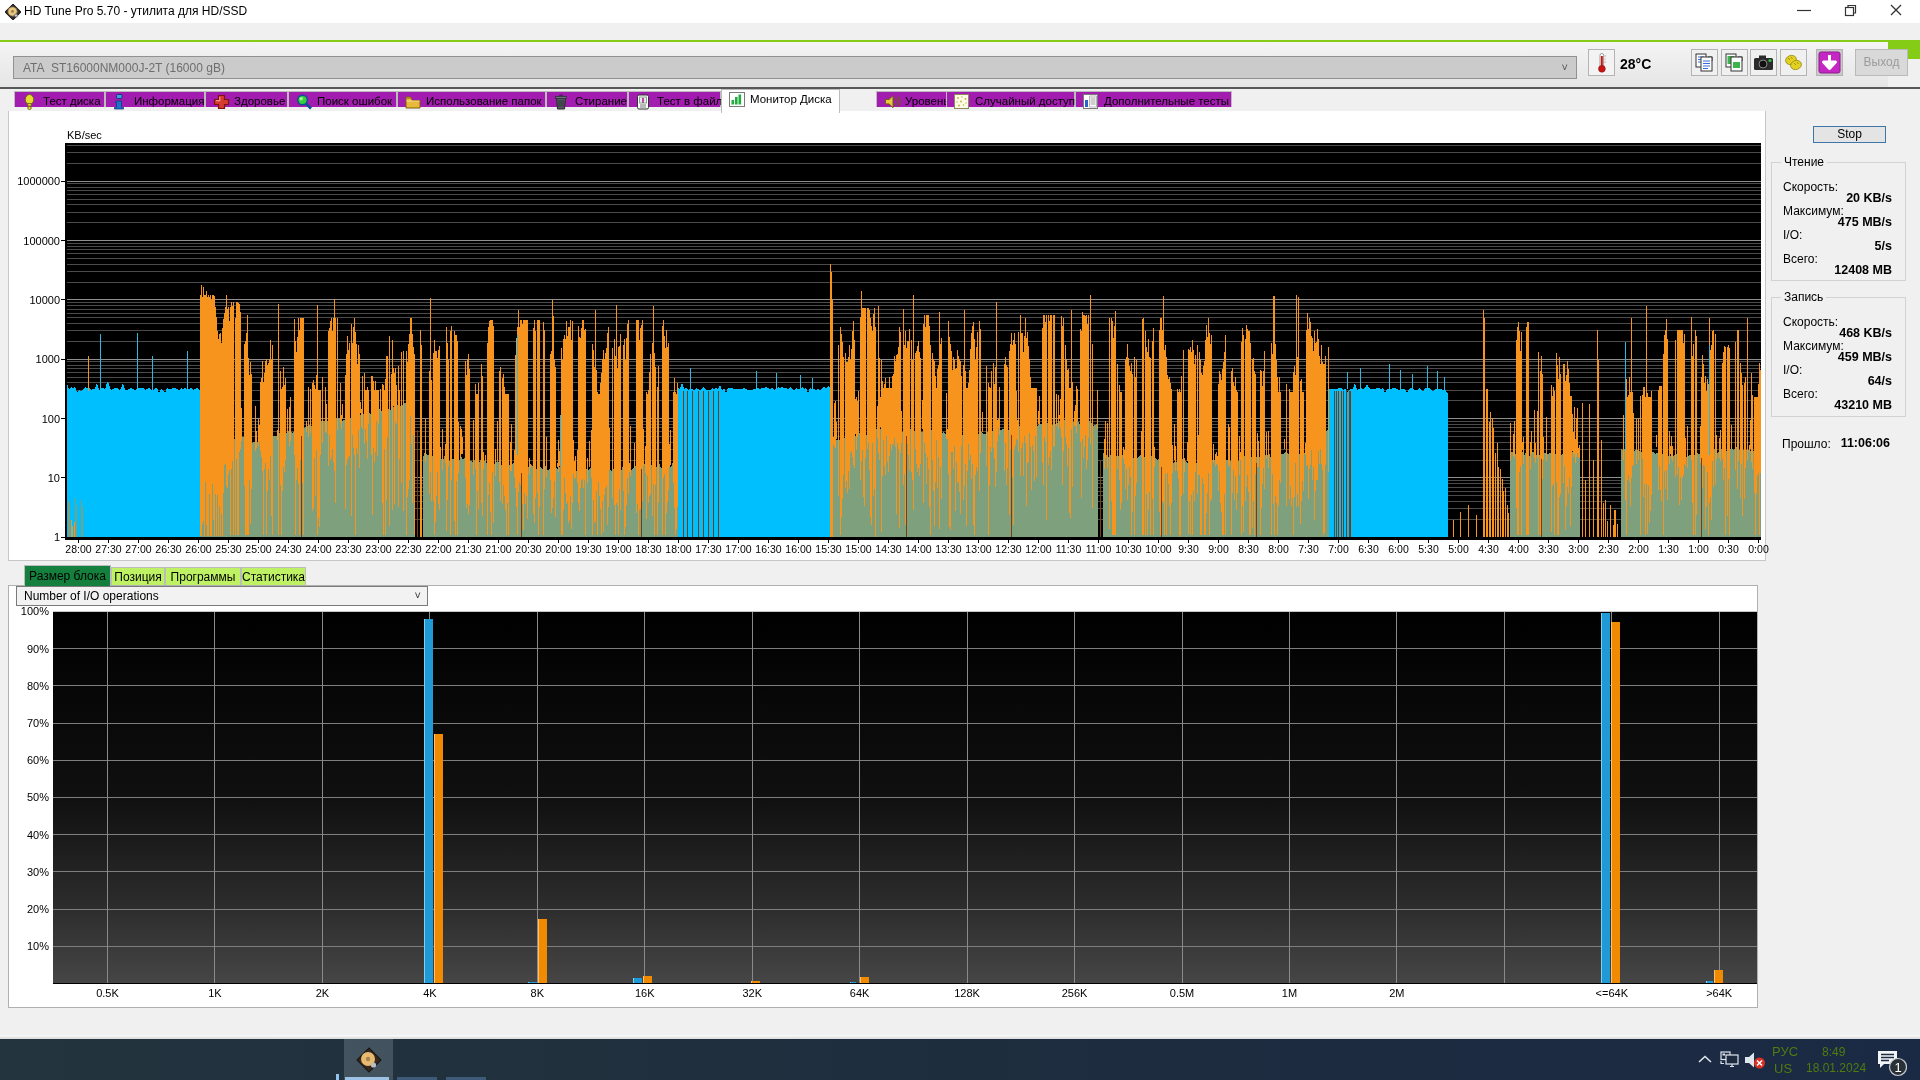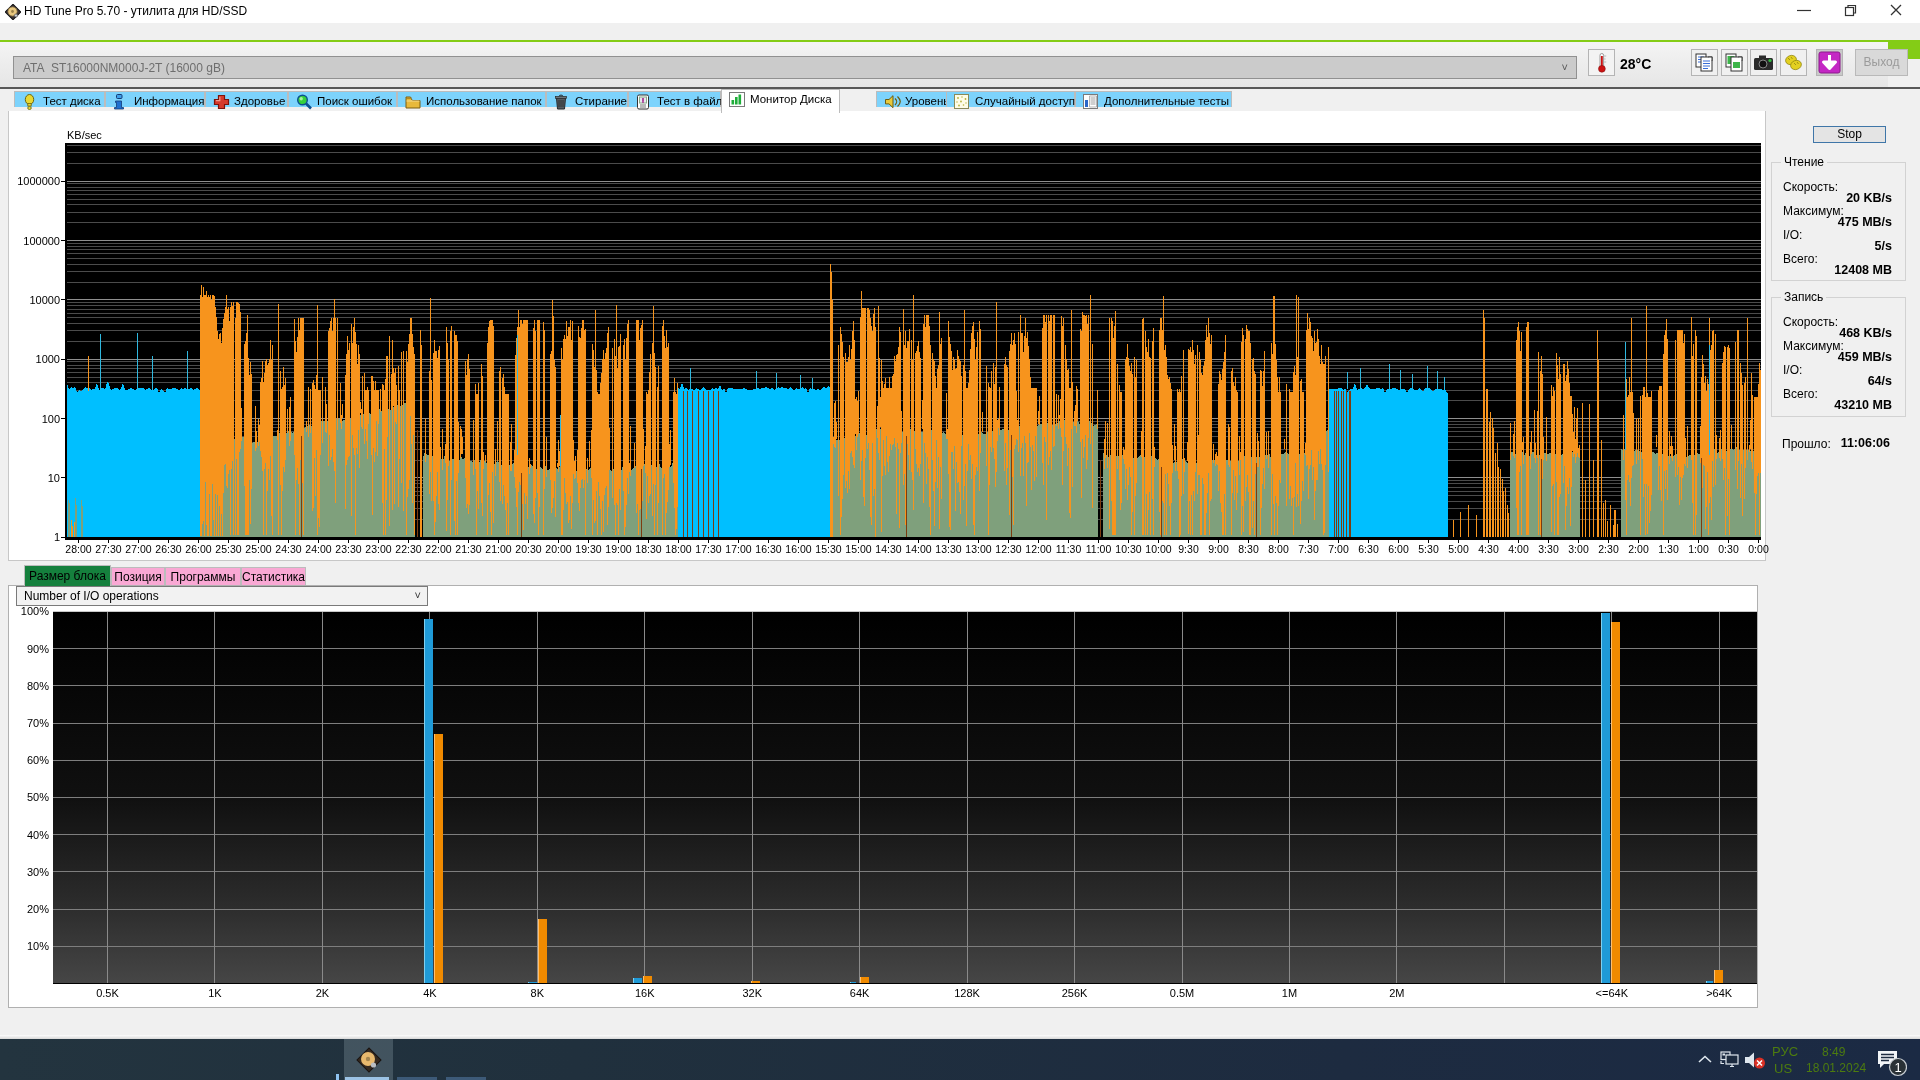--- a/index.html
+++ b/index.html
@@ -23,42 +23,42 @@
 #combo .chev { position:absolute; right:8px; top:4px; color:#555; font-size:11px; }
 .toolbtn { position:absolute; top:7px; width:27px; height:27px; background:#f0f0f0; border:1px solid #b4b4b4; }
 #thermo { left:1588px; top:7px; width:27px; height:27px; background:#f3f3f3; border:1px solid #b4b4b4; }
 #temp { left:1620px; top:14px; font-size:14px; font-weight:bold; color:#000; }
 #exitbtn { left:1855px; top:7px; width:53px; height:27px; background:#d9d9d9; border:1px solid #b9b9b9; color:#9b9b9b; font-size:12px; text-align:center; line-height:25px; }
 
 #sepline { left:0; top:87px; width:1920px; height:2px; background:#585858; }
 
 
 #tabrow { left:0; top:89px; width:1920px; height:22px; }
-.tab { position:absolute; top:2px; height:16px; background:#7dd3fc; border:1px solid #bcbcbc; border-bottom:none; font-size:11.5px; color:#000; white-space:nowrap; }
+.tab { position:absolute; top:2px; height:16px; background:#a21caf; border:1px solid #bcbcbc; border-bottom:none; font-size:11.5px; color:#000; white-space:nowrap; }
 .tab .ic { position:absolute; left:7px; top:2px; }
 .tab .tx { position:absolute; top:3px; }
 .tab.active { top:0px; height:24px; background:#fff; z-index:5; }
 
 
 #mainpanel { left:8px; top:111px; width:1758px; height:450px; background:#fff; border:1px solid #c7c7c7; border-top:none; }
 
 
 #stopbtn { left:1813px; top:126px; width:73px; height:17px; background:#e4e4e4; border:1px solid #3f76a8; font-size:12px; text-align:center; line-height:15px; color:#000; }
 .groupbox { position:absolute; left:1771px; width:135px; border:1px solid #d2d2d2; background:#f0f0f0; }
 .groupbox .gtitle { position:absolute; left:9px; top:-8px; background:#f0f0f0; padding:0 3px; font-size:12px; }
 .grow { position:absolute; left:11px; font-size:12px; color:#000; }
 .gval { position:absolute; right:13px; font-size:12.5px; font-weight:bold; color:#000; text-align:right; }
 #gb1 { top:162px; height:119px; }
 #gb2 { top:297px; height:120px; }
 #elapsed-l { left:1782px; top:437px; font-size:12px; }
 #elapsed-v { left:1813px; top:436px; width:77px; text-align:right; font-size:12.5px; font-weight:bold; }
 
 
 #btabrow { left:8px; top:565px; width:1750px; height:20px; }
-.btab { position:absolute; top:2px; height:18px; background:#f9a8d4; border:1px solid #bcbcbc; border-bottom:none; font-size:12px; text-align:center; }
+.btab { position:absolute; top:2px; height:18px; background:#bef264; border:1px solid #bcbcbc; border-bottom:none; font-size:12px; text-align:center; }
 .btab.active { top:0; height:21px; background:#15803d; z-index:5; }
 
 #bottombox { left:8px; top:585px; width:1750px; height:423px; background:#fff; border:1px solid #b0b0b0; }
 #combo2 { left:16px; top:586px; width:412px; height:20px; background:#f2f2f2; border:1px solid #7a7a7a; font-size:12px; color:#000; z-index:6; }
 #combo2 .tx { position:absolute; left:7px; top:2px; }
 #combo2 .chev { position:absolute; right:6px; top:2px; font-size:11px; color:#333; }
 
 
 #taskbar { left:0; top:1039px; width:1920px; height:41px; background:linear-gradient(90deg,#23343f,#20303d 30%,#1d2b40 70%,#1b2a44); }
 #tb-above { left:0; top:1035px; width:1920px; height:4px; background:linear-gradient(#fdfdfd,#d8d8d8); }

